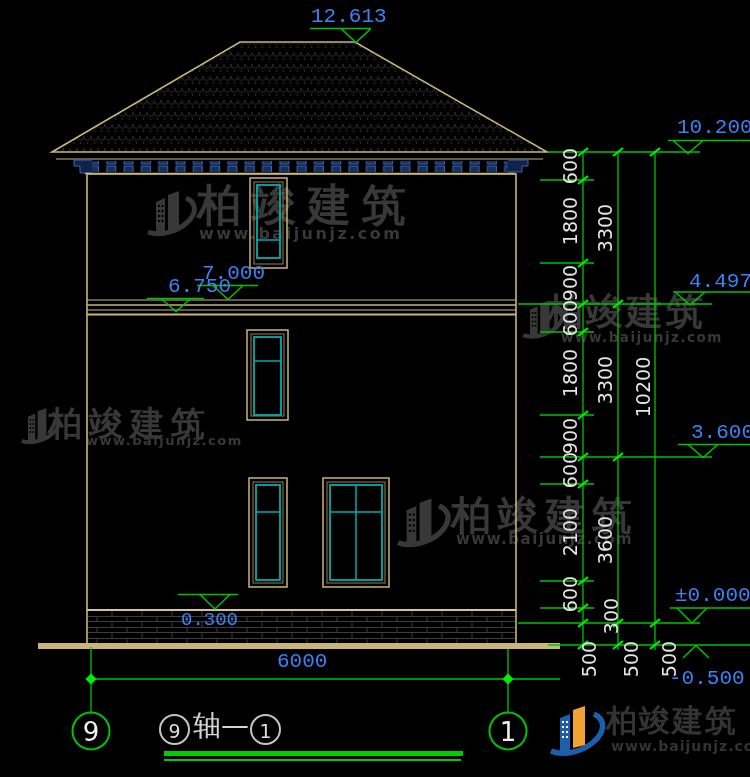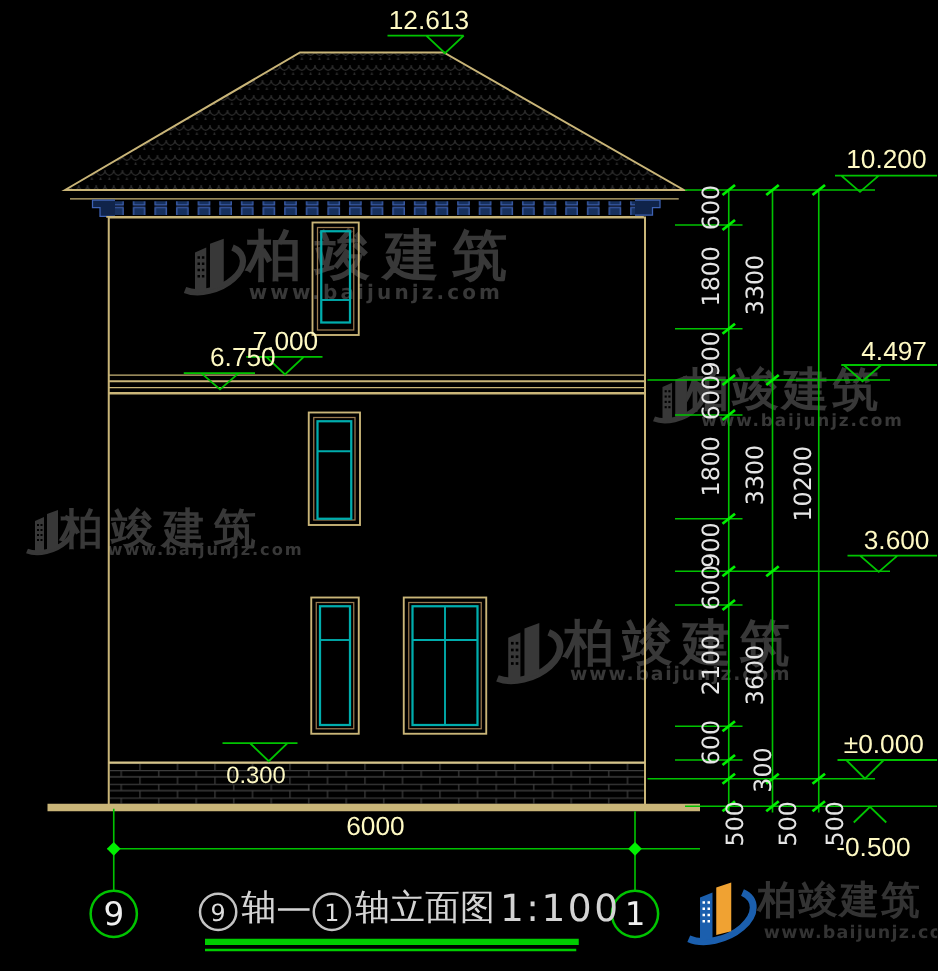--- a/index.html
+++ b/index.html
@@ -1,20 +1,20 @@
 <!DOCTYPE html>
 <html><head>
 <meta charset="utf-8">
 <style>
   html,body{margin:0;padding:0;background:#000;}
   #canvas{position:relative;width:750px;height:777px;background:#000;overflow:hidden;
           font-family:"DejaVu Sans",sans-serif;}
   .wm{position:absolute;color:#383838;font-weight:700;white-space:nowrap;line-height:1;}
-  .dh{position:absolute;color:#fef9c3;font-size:21px;white-space:nowrap;line-height:1;
-      font-family:Liberation Sans, sans-serif;}
+  .dh{position:absolute;color:#3b82f6;font-size:21px;white-space:nowrap;line-height:1;
+      font-family:Liberation Mono, monospace;}
   .dv{position:absolute;color:#e5e5e5;font-size:19px;white-space:nowrap;line-height:1;
       transform:translate(-50%,-50%) rotate(-90deg);}
   .axnum{position:absolute;color:#efefef;font-size:26px;line-height:1;transform:translate(-50%,-50%);}
   .tcirc{position:absolute;width:31px;height:31px;border:2px solid #c4c4c4;border-radius:50%;
          color:#dedede;font-size:19px;line-height:30px;text-align:center;box-sizing:border-box;}
   .ttl{position:absolute;color:#d4d4d4;white-space:nowrap;line-height:1;}
   svg{position:absolute;left:0;top:0;}
 </style>
 </head>
 <body>
@@ -240,20 +240,18 @@
   <div class="dv" style="left:631px;top:659px;">500</div>
   <div class="dv" style="left:643px;top:387px;">10200</div>
   <div class="dv" style="left:669px;top:659px;">500</div>
 
   <div class="axnum" style="left:91px;top:732px;">9</div>
   <div class="axnum" style="left:508px;top:732px;">1</div>
 
   <div class="tcirc" style="left:159px;top:714px;">9</div>
   <div class="ttl" style="left:193px;top:712px;font-size:28px;">轴—</div>
   <div class="tcirc" style="left:250px;top:714px;">1</div>
-  <div class="ttl" style="left:284px;top:712px;font-size:28px;">轴立面图</div>
-  <div class="ttl" style="left:400px;top:713px;font-size:30px;letter-spacing:2px;">1:100</div>
 
   <div style="position:absolute;left:606px;top:705px;font-size:31px;font-weight:700;color:#333;
               letter-spacing:2px;white-space:nowrap;line-height:1;">柏竣建筑</div>
   <div style="position:absolute;left:611px;top:739px;font-size:14px;font-weight:700;color:#333;
               letter-spacing:1px;white-space:nowrap;line-height:1;">www.baijunjz.com</div>
 </div>
 
 </body></html>

